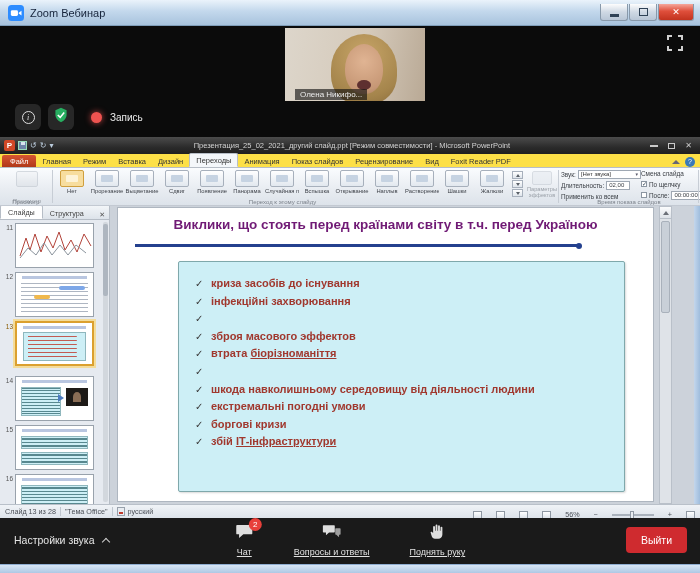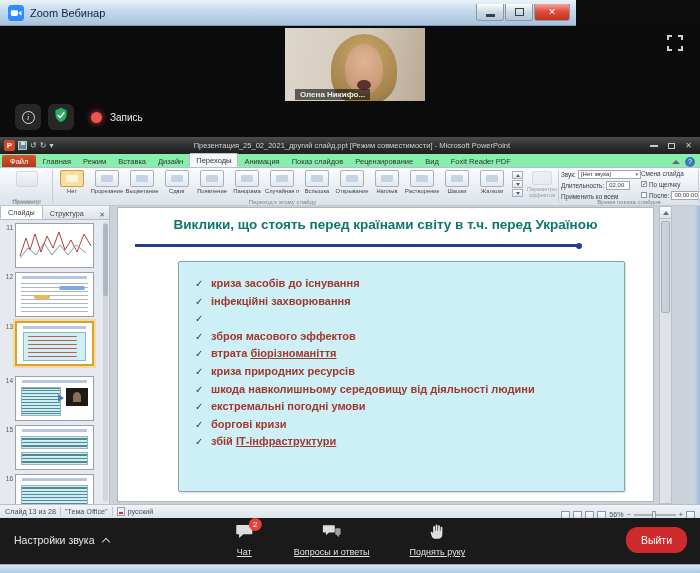--- a/index.html
+++ b/index.html
@@ -1,21 +1,21 @@
 <!DOCTYPE html>
 <html><head>
 <meta charset="utf-8">
 <style>
   html,body{margin:0;padding:0;background:#333;}
   *{box-sizing:border-box;}
   .app{position:relative;width:700px;height:573px;overflow:hidden;background:#0c0c0c;
        font-family:"Liberation Sans",sans-serif;-webkit-font-smoothing:antialiased;}
 
   
-  .titlebar{position:absolute;top:0;left:0;width:576px;height:26px;
+  .titlebar{position:absolute;top:0;left:0;width:700px;height:26px;
     background:linear-gradient(#eaf3fb,#c3d8ec 45%,#a8c3dd);
     border-bottom:1px solid #7f9db9;display:flex;align-items:center;padding:0 6px;}
   .zicon{width:16px;height:16px;margin:0 6px 0 2px;display:inline-flex;}
   .wtitle{font-size:11px;color:#15233a;}
   .winbtns{margin-left:auto;display:flex;}
   .wbtn{width:28px;height:17px;border:1px solid #8899aa;border-top:none;display:flex;
     align-items:center;justify-content:center;background:linear-gradient(#fdfdfd,#cfd9e4 50%,#b8c6d6);
     border-radius:0 0 3px 3px;margin-left:1px;cursor:pointer;}
   .wbtn.close{background:linear-gradient(#f5a79b,#df4f3b 45%,#c2331f);color:#fff;font-size:9px;width:36px;}
   .g-min{width:9px;height:3px;background:#2f4256;margin-top:6px;}
@@ -24,21 +24,21 @@
   
   .stage{position:absolute;top:26px;left:0;width:700px;height:111px;background:#0b0b0b;}
   .video{position:absolute;left:285px;top:2px;width:140px;height:73px;overflow:hidden;
     background:linear-gradient(100deg,#ddd6cb 0%,#d5cabb 55%,#b9a995 100%);}
   .hair{position:absolute;left:46px;top:6px;width:66px;height:70px;border-radius:50% 50% 40% 40%;
     background:radial-gradient(circle at 50% 30%,#c7a568,#a5854c 70%,#8b6d3c);}
   .face{position:absolute;left:60px;top:16px;width:38px;height:50px;border-radius:50% 50% 46% 46%;
     background:radial-gradient(circle at 50% 35%,#e0b493,#c69775 75%,#a97f62);}
   .mouth{position:absolute;left:72px;top:52px;width:14px;height:10px;border-radius:50%;background:#5e3030;}
   .nameplate{position:absolute;left:10px;bottom:1px;background:rgba(15,15,15,.62);color:#ececec;
-    font-size:8px;padding:1px 5px;font-weight:bold;}
+    font-size:8px;padding:1px 5px;}
   .fs{position:absolute;right:16px;top:8px;width:18px;height:18px;cursor:pointer;}
   .ctrl{position:absolute;left:15px;top:78px;display:flex;align-items:center;}
   .cbtn{width:26px;height:26px;background:#272727;border-radius:6px;display:flex;align-items:center;
     justify-content:center;margin-right:7px;cursor:pointer;}
   .ico-i{width:13px;height:13px;border:1.4px solid #e0e0e0;border-radius:50%;color:#e0e0e0;
     font-size:8px;line-height:11px;text-align:center;font-family:"Liberation Serif",serif;font-style:italic;}
   .rec{display:flex;align-items:center;margin-left:10px;cursor:pointer;}
   .dot{width:11px;height:11px;border-radius:50%;background:#ef5350;box-shadow:0 0 6px rgba(239,83,80,.8);margin-right:8px;}
   .rlabel{color:#ececec;font-size:10px;}
 
@@ -53,21 +53,21 @@
   .sv{width:9px;height:9px;background:#6f84a8;border:1px solid #9db;position:relative;}
   .sv::after{content:"";position:absolute;left:2px;top:0;width:4px;height:3px;background:#d8e2ee;}
   .arrw{font-size:8px;color:#bcd;line-height:1;}
   .ppt-title{flex:1;text-align:center;font-size:7.5px;color:#d2d2d2;white-space:nowrap;
     overflow:hidden;text-overflow:ellipsis;padding:0 6px;}
   .pwb{display:flex;gap:10px;align-items:center;margin-right:4px;}
   .pwb .pm{width:8px;height:2px;background:#c9c9c9;}
   .pwb .px{width:7px;height:6px;border:1.3px solid #c9c9c9;}
   .pwb .pc{color:#c9c9c9;font-size:8px;line-height:1;}
 
-  .ppt-tabs{position:absolute;top:17px;left:0;right:0;height:14px;background:#86efac;
+  .ppt-tabs{position:absolute;top:17px;left:0;right:0;height:14px;background:#fde047;
     border-bottom:1px solid #b7bec7;display:flex;align-items:flex-end;padding-left:2px;
     font-size:7.5px;color:#333;}
   .ptab{padding:2px 6px 1px;cursor:pointer;white-space:nowrap;}
   .ptab.file{background:linear-gradient(#d75532,#b03818);color:#fff;border-radius:2px 2px 0 0;padding:2px 8px 1px;}
   .ptab.active{background:#f4f7fa;border:1px solid #b7bec7;border-bottom:1px solid #f4f7fa;
     border-radius:2px 2px 0 0;}
   .tabright{margin-left:auto;display:flex;align-items:center;gap:5px;margin-right:5px;}
   .rib-collapse{width:0;height:0;border-left:4px solid transparent;border-right:4px solid transparent;
     border-bottom:4px solid #667;cursor:pointer;}
   .helpq{width:10px;height:10px;border-radius:50%;background:#3b7ab8;color:#fff;font-size:7px;
@@ -153,55 +153,55 @@
     border:1px solid #b9c0c9;}
   .sscroll .sup{position:absolute;top:0;left:0;right:0;height:12px;background:linear-gradient(#fbfcfd,#dde2e8);
     border-bottom:1px solid #b9c0c9;display:flex;align-items:center;justify-content:center;cursor:pointer;}
   .sscroll .sup i{width:0;height:0;border-left:3px solid transparent;border-right:3px solid transparent;
     border-bottom:4px solid #6b7078;}
   .sscroll .sthumb{position:absolute;top:14px;left:1px;right:1px;height:92px;background:#c9d0d8;
     border:1px solid #a9b1bb;border-radius:2px;cursor:grab;}
   .blueedge{position:absolute;right:0;top:0;width:6px;height:298px;background:linear-gradient(90deg,#c3d6ec,#9fbddd);}
 
   .slide-title{position:absolute;top:9px;left:0;right:0;text-align:center;font-size:13.5px;
-    font-weight:bold;color:#0f766e;}
+    font-weight:bold;color:#701a75;}
   .rule{position:absolute;top:36px;left:17px;width:443px;height:2.5px;background:#24408e;}
   .rule::after{content:"";position:absolute;right:-4px;top:-1.5px;width:6px;height:6px;border-radius:50%;background:#24408e;}
   .content-box{position:absolute;top:53px;left:60px;width:447px;height:231px;background:#cdeff6;
     border:1px solid #7fa8ab;border-radius:2px;box-shadow:1px 1px 2px rgba(0,0,0,.15);}
   .blist{margin:13px 0 0 0;padding:0 10px 0 16px;list-style:none;}
   .blist li{display:flex;font-size:11px;font-weight:bold;color:#a0382e;line-height:17.6px;white-space:nowrap;}
   .blt{width:16px;flex:none;color:#3a3a3a;font-weight:normal;font-size:10px;}
   .und{text-decoration:underline;}
 
   .ppt-status{position:absolute;bottom:0;left:0;right:0;height:14px;
     background:linear-gradient(#f0f3f7,#dde3ea);border-top:1px solid #b9c0c9;display:flex;
     align-items:center;font-size:7.2px;color:#4a4f57;padding:0 5px;}
   .ssep{width:1px;height:9px;background:#bfc6cf;margin:0 4px;}
   .spellico{width:8px;height:9px;background:#e8ecf1;border:1px solid #98a1ac;position:relative;margin-right:3px;}
   .spellico::after{content:"";position:absolute;left:1px;bottom:1px;right:1px;height:2px;background:#c0392b;}
-  .sright{margin-left:auto;display:flex;align-items:center;gap:3px;margin-top:6px;}
+  .sright{margin-left:auto;display:flex;align-items:center;gap:14px;margin-top:6px;}
   .vico{width:9px;height:8px;border:1px solid #8f98a3;background:linear-gradient(#fff,#dde3ea);cursor:pointer;}
   .ztrack{width:42px;height:2px;background:#aab2bc;position:relative;cursor:pointer;}
   .ztrack i{position:absolute;left:18px;top:-3px;width:4px;height:8px;background:#e9edf2;border:1px solid #8f98a3;}
   .zbtn{cursor:pointer;color:#4a4f57;}
 
   
   .zoom-toolbar{position:absolute;top:518px;left:0;width:700px;height:46px;background:#1a1a1a;}
   .audiosec{position:absolute;left:14px;top:16px;display:flex;align-items:center;cursor:pointer;}
   .audiosec span{color:#e6e6e6;font-size:10.5px;}
   .chev{width:6px;height:6px;border-left:1.6px solid #cfcfcf;border-top:1.6px solid #cfcfcf;
     transform:rotate(45deg);margin-left:9px;margin-top:3px;}
   .centerbtns{position:absolute;left:50%;top:5px;transform:translateX(-50%);display:flex;gap:40px;}
   .tbb{display:flex;flex-direction:column;align-items:center;cursor:pointer;position:relative;}
   .tbb .lab{color:#e2e2e2;font-size:9px;margin-top:3px;white-space:nowrap;text-decoration:underline;}
   .badge{position:absolute;top:-5px;left:14px;min-width:13px;height:13px;border-radius:7px;
     background:#e8403a;color:#fff;font-size:8px;line-height:13px;text-align:center;padding:0 2px;}
   .leave{position:absolute;right:13px;top:9px;background:#cf2b2f;color:#fff;font-size:10.5px;
-    padding:7px 15px;border-radius:12px;border:none;cursor:pointer;font-family:inherit;}
+    padding:7px 15px;border-radius:4px;border:none;cursor:pointer;font-family:inherit;}
   .bottom-strip{position:absolute;top:564px;left:0;width:700px;height:9px;
     background:linear-gradient(#d8e6f5,#aec8e4);border-top:1px solid #8fadd0;}
 </style>
 </head>
 <body>
 
 <div class="app">
 
   <div class="titlebar">
     <span class="zicon">
@@ -483,21 +483,20 @@
               <li>
                   <span class="blt">✓</span>
                   <span><span>зброя масового эффектов</span><span class="und"></span></span>
                 </li>
               <li>
                   <span class="blt">✓</span>
                   <span><span>втрата </span><span class="und">біорізноманіття</span></span>
                 </li>
               <li>
                   <span class="blt">✓</span>
-                  <span><span>криза природних ресурсів</span><span class="und"></span></span>
                 </li>
               <li>
                   <span class="blt">✓</span>
                   <span><span>шкода навколишньому середовищу від діяльності людини</span><span class="und"></span></span>
                 </li>
               <li>
                   <span class="blt">✓</span>
                   <span><span>екстремальні погодні умови</span><span class="und"></span></span>
                 </li>
               <li>

